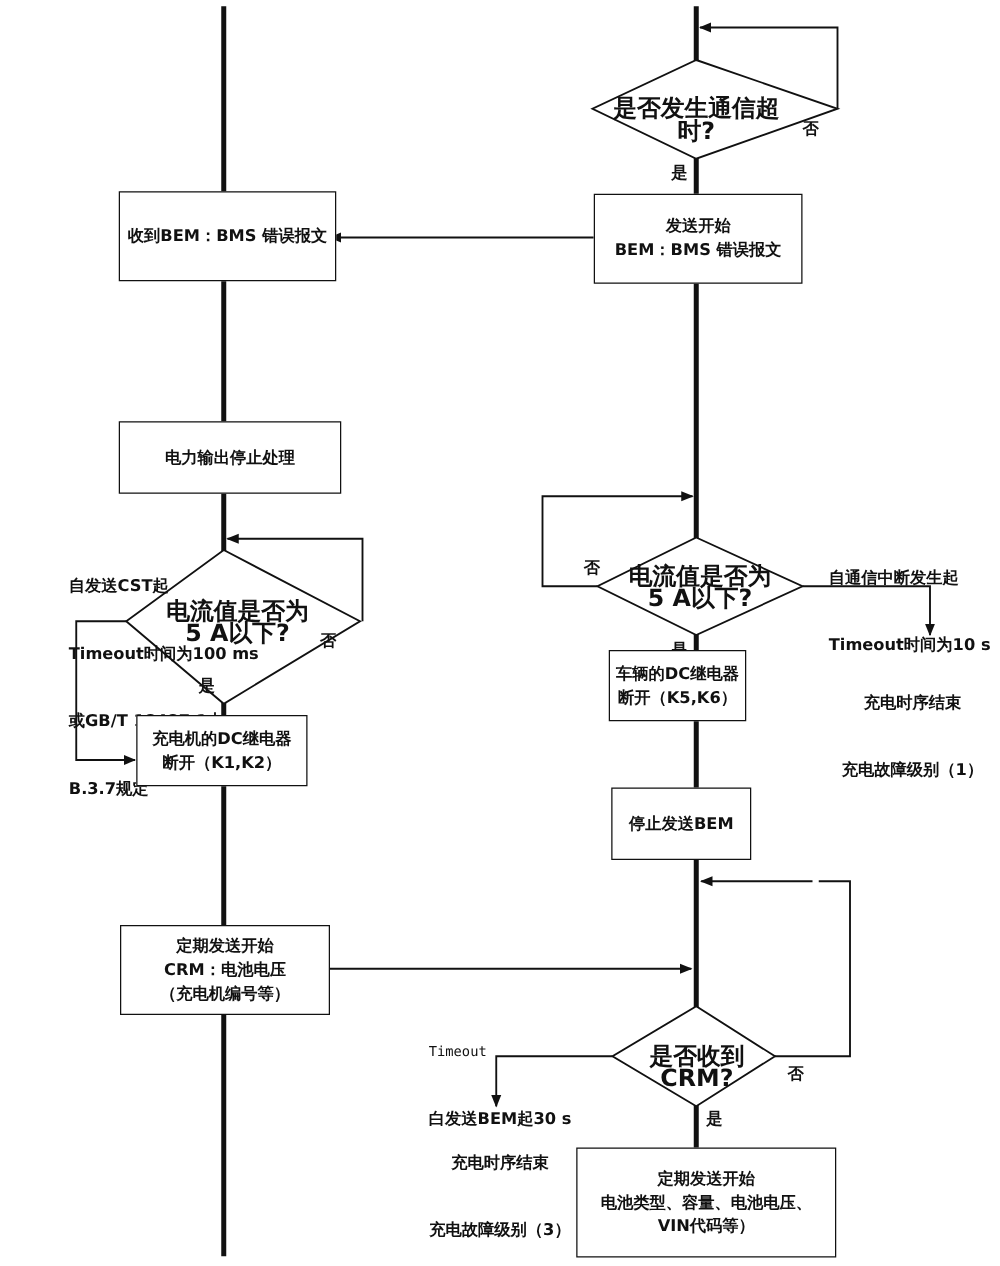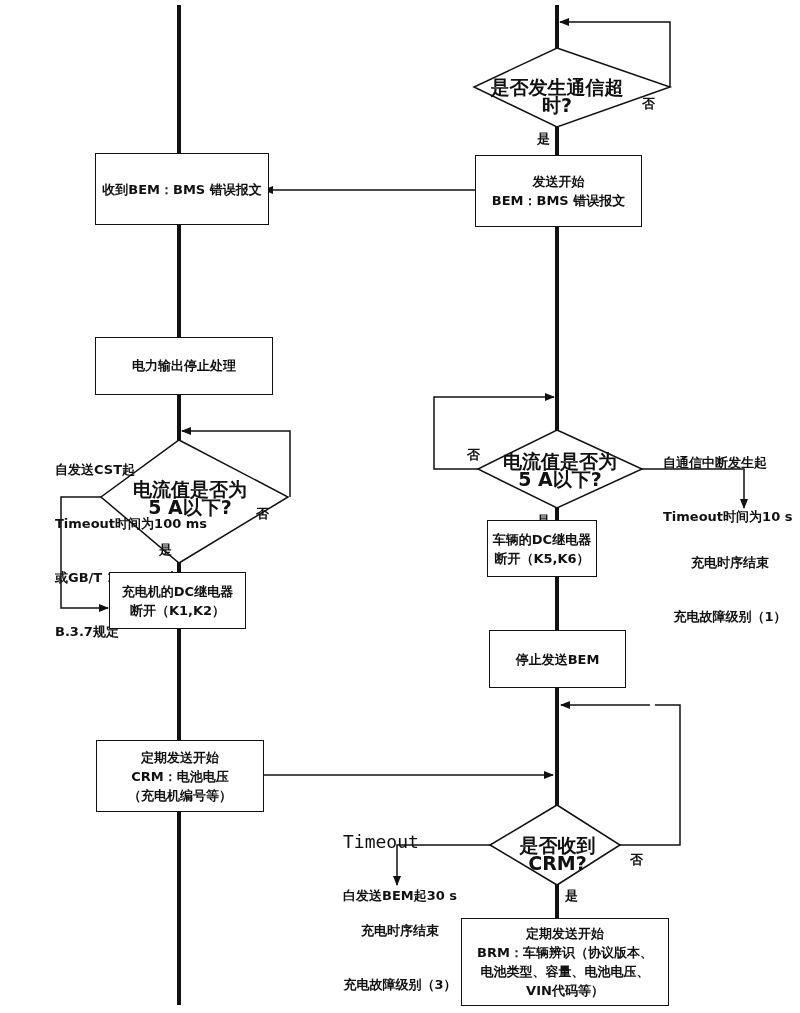--- a/index.html
+++ b/index.html
@@ -1,21 +1,21 @@
 <!DOCTYPE html>
 <html><head>
 <meta charset="utf-8">
 <style>
   html, body { margin: 0; padding: 0; background: #ffffff; }
   body { width: 800px; height: 1013px; position: relative; overflow: hidden;
          font-family: "DejaVu Sans", "Liberation Sans", sans-serif; color: #111; }
   svg { position: absolute; left: 0; top: 0; }
   .txt { position: absolute; font-size: 13px; line-height: 18px; color: #111;
          font-weight: bold; white-space: pre; }
-  .mono { font-family: "DejaVu Sans Mono", "Liberation Mono", monospace; font-weight: normal; font-size: 18px; }
+  .mono { font-family: "DejaVu Sans Mono", "Liberation Mono", monospace; font-weight: normal; font-size: 11px; }
   .center { text-align: center; }
   .box { position: absolute; border: 1.5px solid #111; background: #fff; box-sizing: border-box;
          display: flex; flex-direction: column; align-items: center; justify-content: center;
          font-size: 13px; line-height: 19px; font-weight: bold; text-align: center; }
   .dtext { position: absolute; font-size: 19px; line-height: 18px; font-weight: bold; text-align: center; }
 </style>
 </head>
 <body>
 
 <svg width="800" height="1013">
@@ -99,21 +99,21 @@
 <div class="txt center" style="left:660px; top:518px; width:140px;">
   <div>充电时序结束</div>
   <div>充电故障级别（1）</div>
 </div>
 
 <div class="box" style="left:487px; top:520px; width:110px; height:57px;">
   <span>车辆的DC继电器</span>
   <span>断开（K5,K6）</span>
 </div>
 
-<div class="box" style="left:489px; top:630px; width:137px; height:58px;">
+<div class="box" style="left:489px; top:630px; width:112px; height:58px;">
   <span>停止发送BEM</span>
 </div>
 
 <div class="box" style="left:96px; top:740px; width:168px; height:72px;">
   <span>定期发送开始</span>
   <span>CRM：电池电压</span>
   <span>（充电机编号等）</span>
 </div>
 
 <div class="txt" style="left:343px; top:797px;">
@@ -127,16 +127,15 @@
 <div class="txt" style="left:630px; top:851px;">否</div>
 <div class="txt" style="left:565px; top:887px;">是</div>
 
 <div class="txt center" style="left:335px; top:886px; width:130px;">
   <div>充电时序结束</div>
   <div>充电故障级别（3）</div>
 </div>
 
 <div class="box" style="left:461px; top:918px; width:208px; height:88px;">
   <span>定期发送开始</span>
-  <span>BRM：车辆辨识（协议版本、</span>
   <span>电池类型、容量、电池电压、</span>
   <span>VIN代码等）</span>
 </div>
 
 </body></html>

